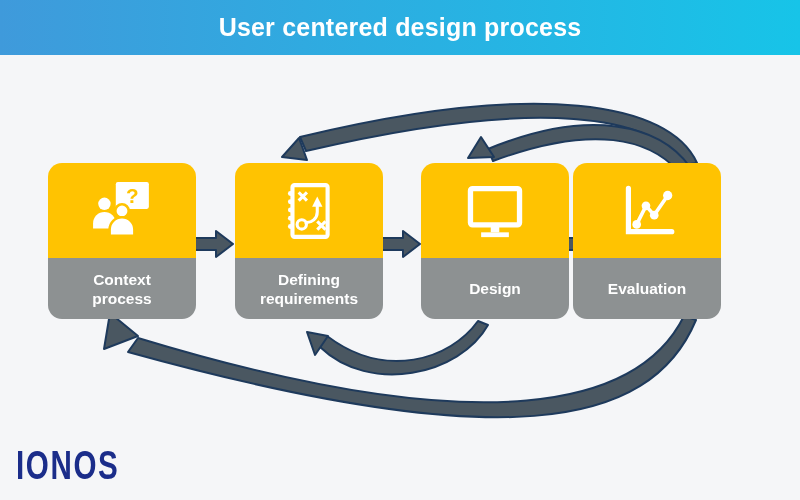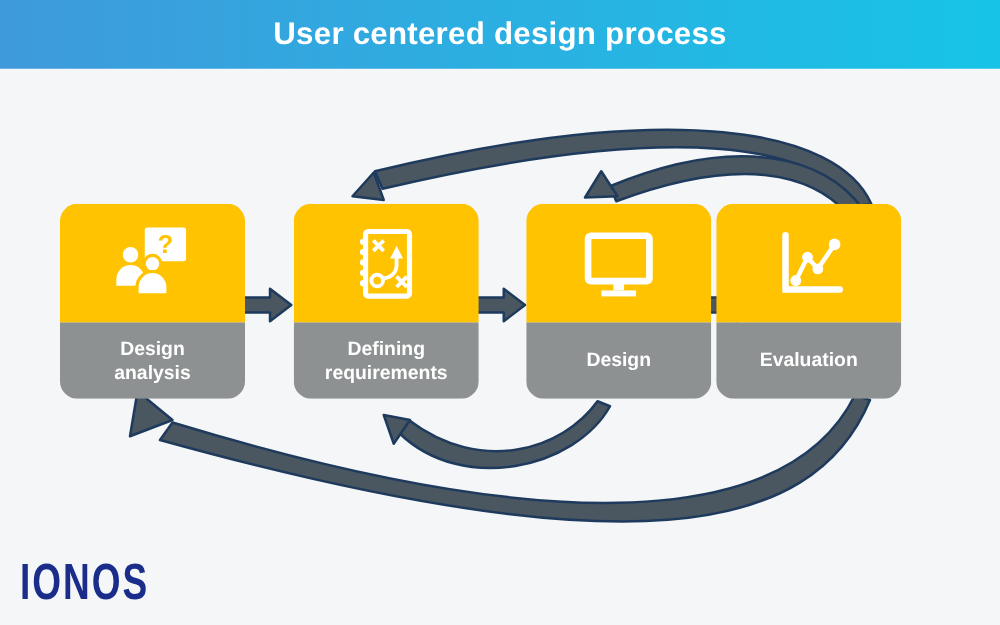--- a/index.html
+++ b/index.html
@@ -78,21 +78,21 @@
           <text x="40" y="22" text-anchor="middle" font-size="20" font-weight="bold" fill="#FFC301">?</text>
           <circle cx="13" cy="23" r="6" fill="#FFFFFF"></circle>
           <path d="M 2 47 v -5 a 11 11 0 0 1 22 0 v 5 z" fill="#FFFFFF"></path>
           <g stroke="#FFC301" stroke-width="2.5" fill="#FFFFFF">
             <circle cx="30" cy="30" r="6.5"></circle>
             <path d="M 18 54 v -6 a 12 12 0 0 1 24 0 v 6 z"></path>
           </g>
         </svg>
       </div>
       <div class="step-bottom">
-        <span class="step-label">Design analysis</span>
+        <span class="step-label">Context process</span>
       </div>
     </div>
 
     <div class="step step-3">
       <div class="step-top">
         <svg width="64" height="64" viewBox="0 0 60 60" aria-hidden="true">
           <rect x="7" y="9" width="46" height="34" rx="2" fill="none" stroke="#FFFFFF" stroke-width="5"></rect>
           <rect x="26" y="43" width="8" height="7" fill="#FFFFFF"></rect>
           <rect x="17" y="50" width="26" height="4.5" fill="#FFFFFF"></rect>
         </svg>

